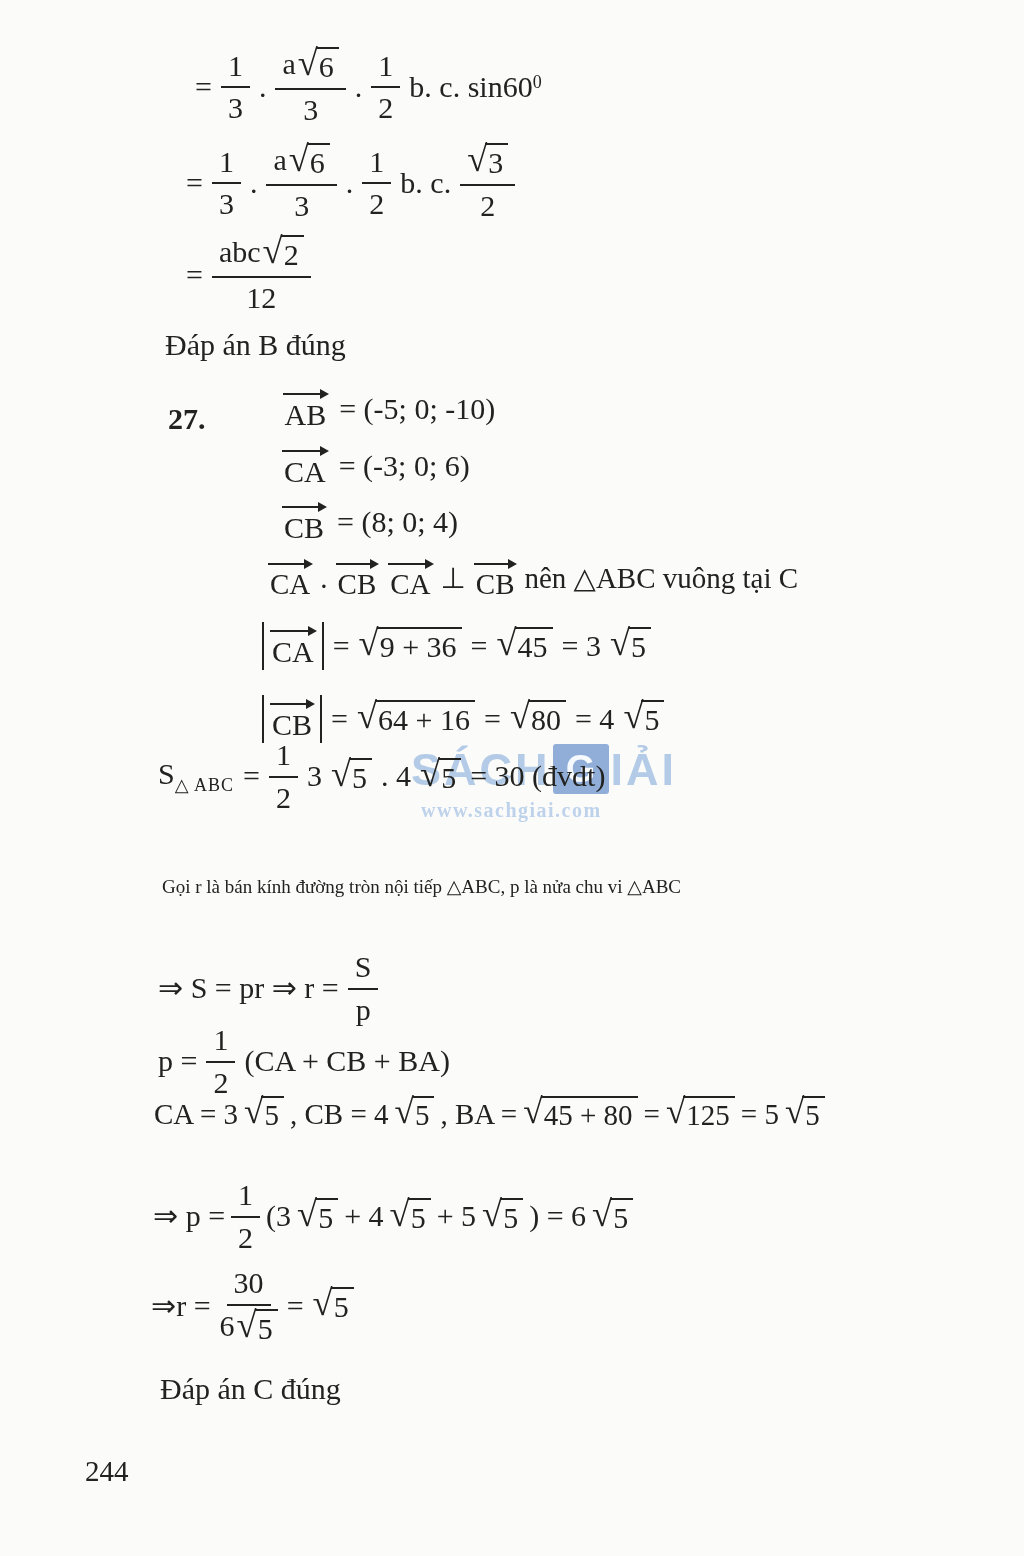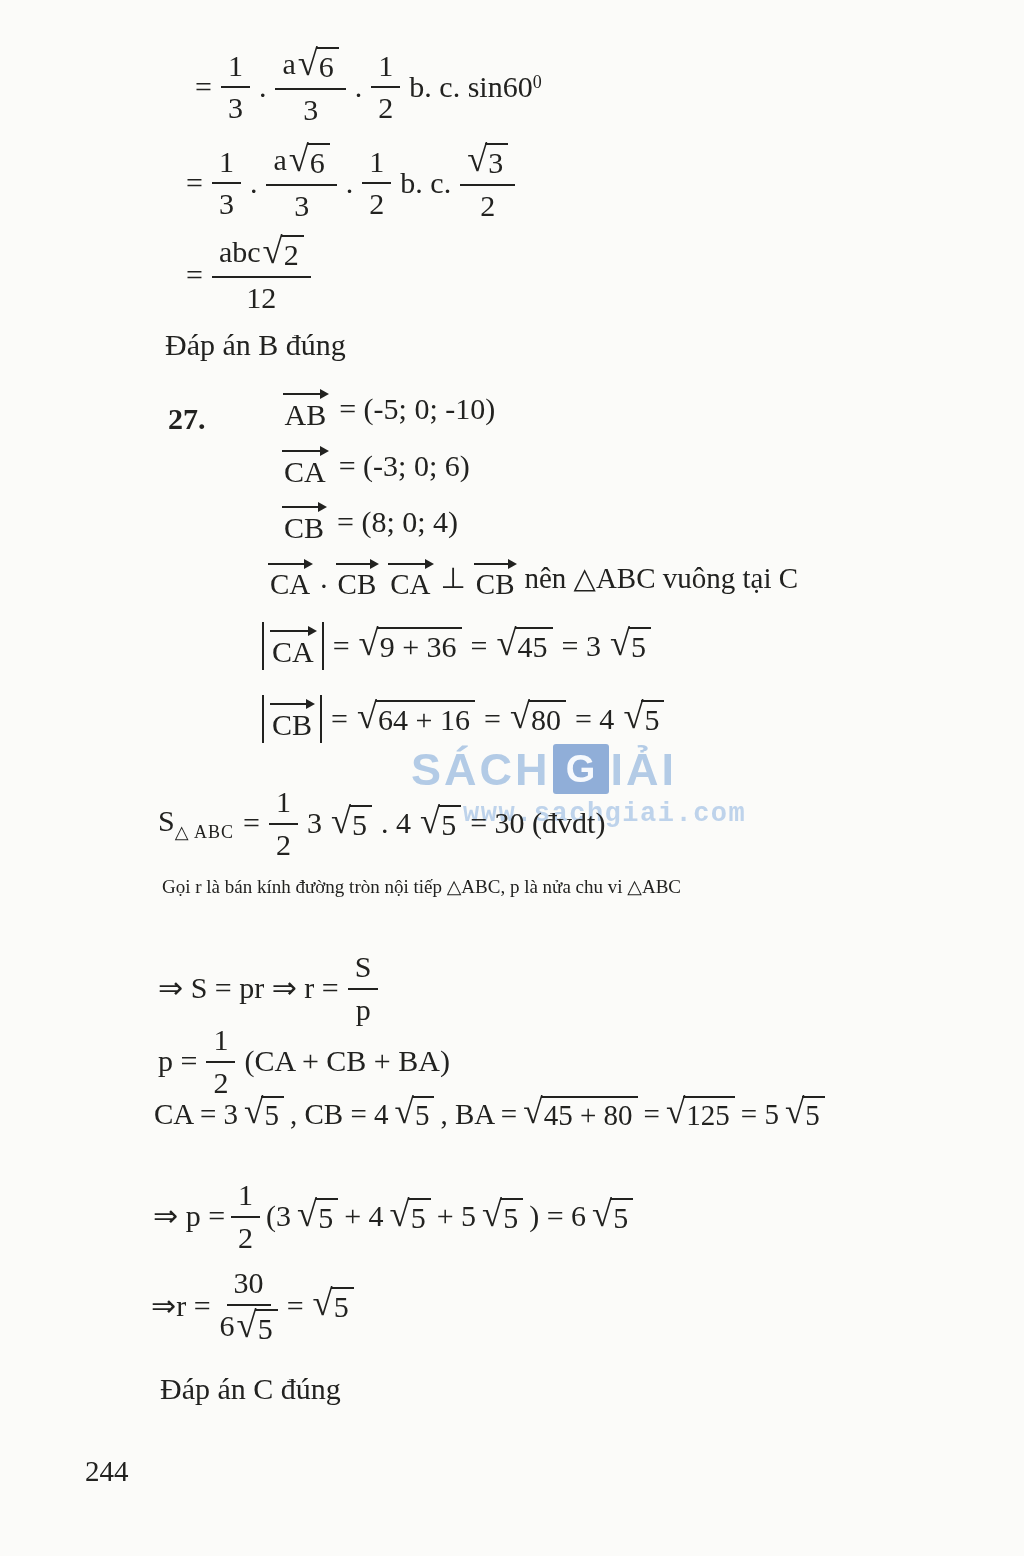--- a/index.html
+++ b/index.html
@@ -47,22 +47,22 @@
     font-family:"Liberation Sans", sans-serif;font-weight:bold;
     font-size:45px;letter-spacing:3px;color:var(--wm_text);z-index:1;
   }
   .wm-box{
     width:56px;height:50px;background:var(--wm_box);color:var(--wm_letter);
     display:flex;align-items:center;justify-content:center;
     font-size:38px;letter-spacing:0;border-radius:3px;
   }
   .wm-url{
     position:absolute;left:421px;top:799px;z-index:1;
-    font-family:Liberation Mono, monospace;font-weight:bold;
-    font-size:27px;letter-spacing:1.5px;color:var(--wm_url);margin-left:42px;
+    font-family:Liberation Serif, serif;font-weight:bold;
+    font-size:20px;letter-spacing:1.5px;color:var(--wm_url);
   }
   .footer{position:absolute;left:85px;top:1455px;font-size:29px;z-index:2;text-align:right;}
 </style>
 </head>
 <body>
 
 <div class="page">
 
   <div class="line" style="left:195px;top:47px;">
     <span>=</span>
@@ -211,21 +211,21 @@
 
   <div class="wm">
     <span>SÁCH</span>
     <span class="wm-box">
         <span>G</span>
       </span>
     <span>IẢI</span>
   </div>
   <div class="wm-url">www.sachgiai.com</div>
 
-  <div class="line" style="left:158px;top:785px;">
+  <div class="line" style="left:158px;top:738px;">
     <span><span>S</span><span class="sub">△ ABC</span></span>
     <span>=</span>
     <span class="frac">
       <span class="num">1</span>
       <span class="den">2</span>
     </span>
     <span>3</span>
     <span class="sqrt">
         <span class="rad">√</span>
         <span class="cand">5</span>

